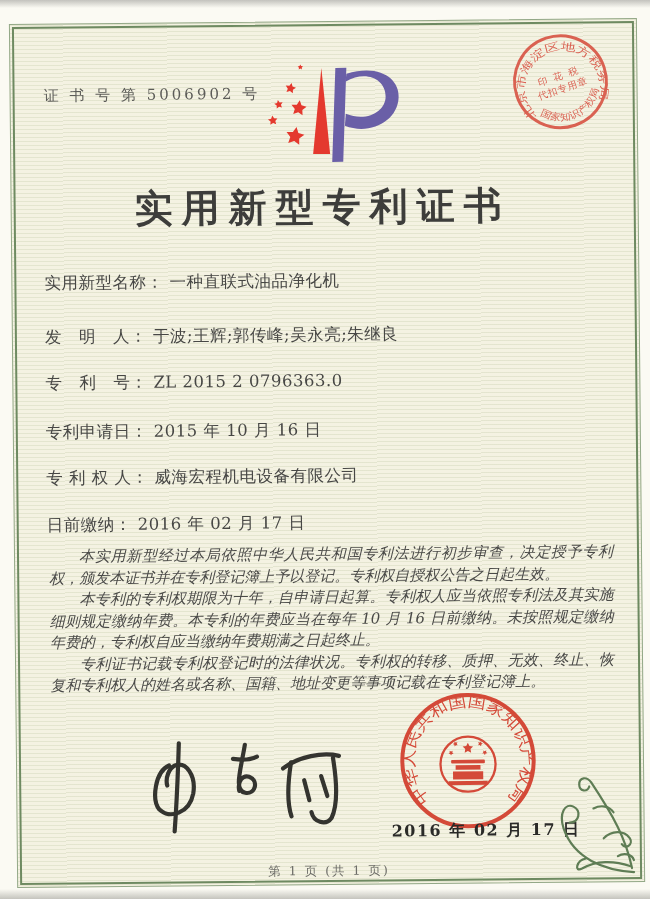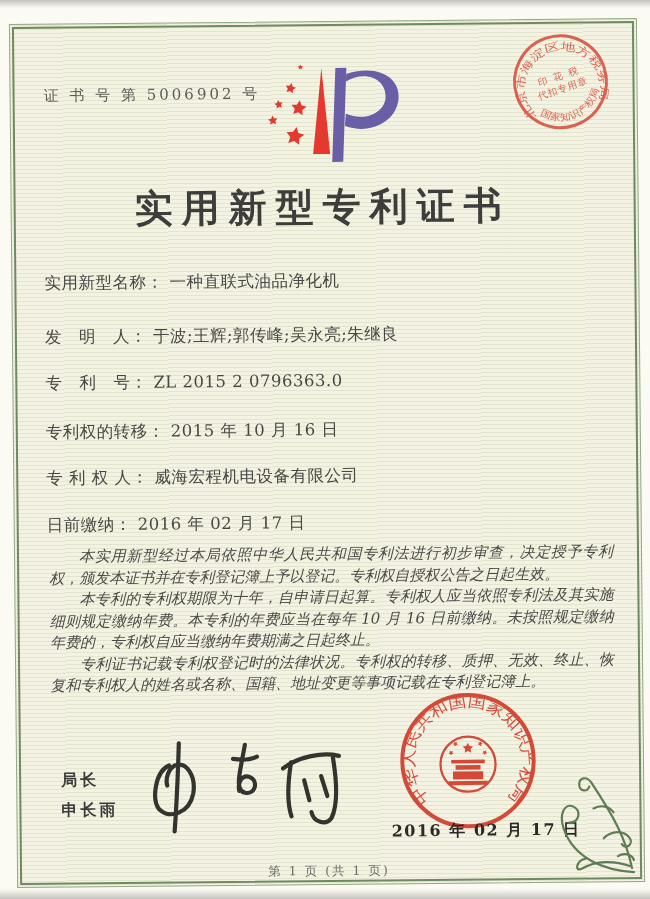--- a/index.html
+++ b/index.html
@@ -95,39 +95,35 @@
     <div class="field f0">
       <span class="lbl">实用新型名称：</span><span>一种直联式油品净化机</span>
     </div>
     <div class="field f1">
       <span class="lbl">发　明　人：</span><span>于波;王辉;郭传峰;吴永亮;朱继良</span>
     </div>
     <div class="field f2">
       <span class="lbl">专　利　号：</span><span>ZL 2015 2 0796363.0</span>
     </div>
     <div class="field f3">
-      <span class="lbl">专利权的转移：</span><span>2015 年 10 月 16 日</span>
+      <span class="lbl">专利申请日：</span><span>2015 年 10 月 16 日</span>
     </div>
     <div class="field f4">
       <span class="lbl">专 利 权 人：</span><span>威海宏程机电设备有限公司</span>
     </div>
     <div class="field f5">
       <span class="lbl">日前缴纳：</span><span>2016 年 02 月 17 日</span>
     </div>
 
     <div class="body-text">
       <p>本实用新型经过本局依照中华人民共和国专利法进行初步审查，决定授予专利权，颁发本证书并在专利登记簿上予以登记。专利权自授权公告之日起生效。</p>
       <p>本专利的专利权期限为十年，自申请日起算。专利权人应当依照专利法及其实施细则规定缴纳年费。本专利的年费应当在每年 10 月 16 日前缴纳。未按照规定缴纳年费的，专利权自应当缴纳年费期满之日起终止。</p>
       <p>专利证书记载专利权登记时的法律状况。专利权的转移、质押、无效、终止、恢复和专利权人的姓名或名称、国籍、地址变更等事项记载在专利登记簿上。</p>
     </div>
 
-    <div class="director">
-      <div>局长</div>
-      <div>申长雨</div>
-    </div>
 
     <svg class="signature" viewBox="0 0 215 110">
       <g fill="none" stroke="#34342f" stroke-width="4.2" stroke-linecap="round" stroke-linejoin="round">
         <path d="M28,36 C14,42 10,70 18,80 C28,90 48,84 52,64 C55,46 45,32 34,36 C28,39 24,48 26,56"></path>
         <path d="M38,14 C37,40 35,78 33,102"></path>
         <path d="M92,30 C104,32 112,30 116,28"></path>
         <path d="M104,16 C100,40 92,62 104,64 C114,66 118,52 108,48 C102,46 96,52 98,62"></path>
         <path d="M142,40 C158,28 182,24 198,28"></path>
         <path d="M150,34 C146,58 146,76 150,88"></path>
         <path d="M192,30 C196,56 196,78 190,90 C184,98 172,94 170,84"></path>

